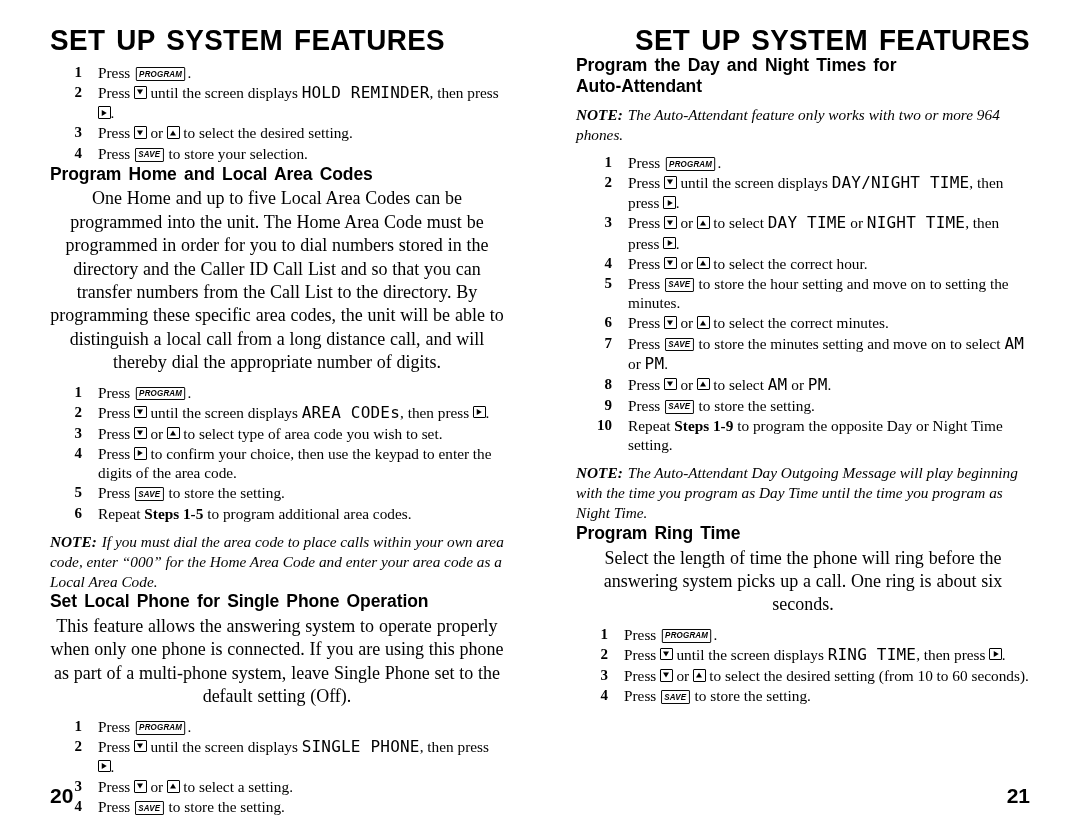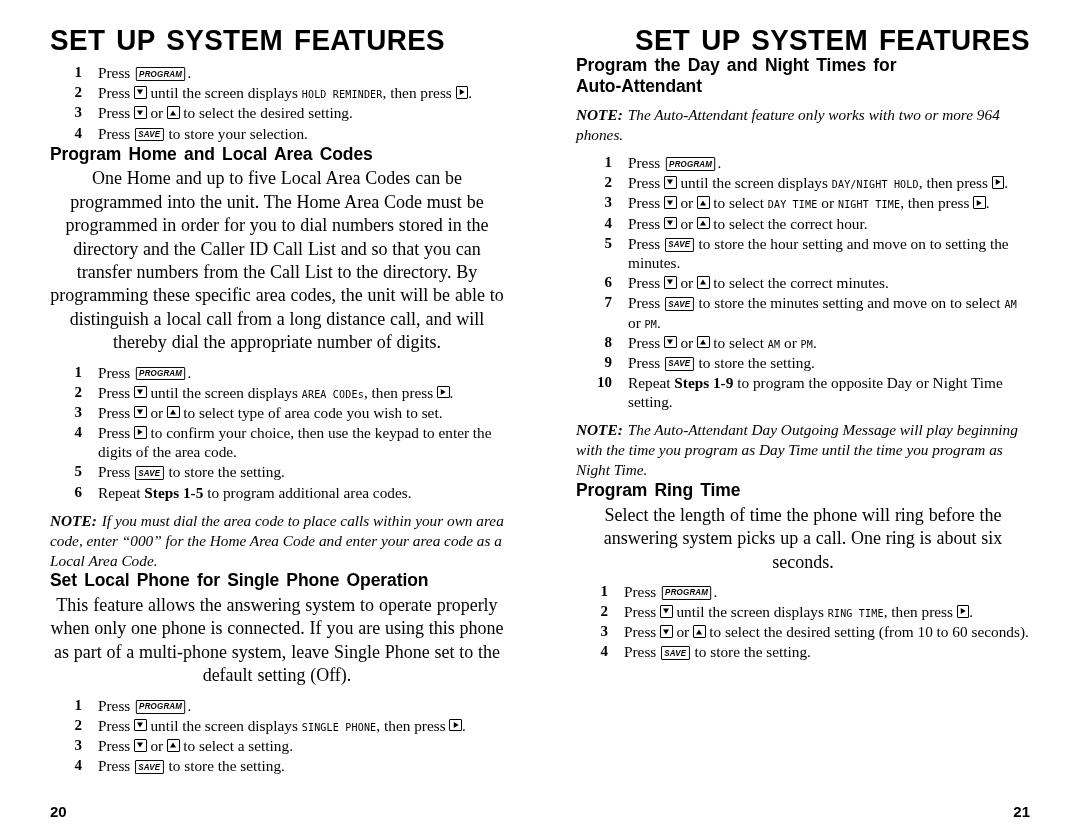--- a/index.html
+++ b/index.html
@@ -163,34 +163,34 @@
     width: 0; height: 0;
     border-top: 3.6px solid transparent;
     border-bottom: 3.6px solid transparent;
     border-left: 5px solid #000;
     transform: translate(-45%, -50%);
   }
 
   
   .lcd {
     font-family: "DejaVu Sans Mono", monospace;
-    font-size: 10px;
+    font-size: 16px;
     letter-spacing: 0.2px;
     white-space: pre;
   }
 
   .bold-ref { font-weight: bold; }
 
   
   .page-number {
     position: absolute;
-    bottom: 14px;
+    bottom: 26px;
     font-family: "Liberation Sans", sans-serif;
     font-weight: bold;
-    font-size: 15px;
+    font-size: 21px;
     margin-top: 12px;
   }
   .page-left  .page-number { left: 50px; }
   .page-right .page-number { right: 50px; }
 </style>
 </head>
 <body>
 
 <div class="spread">
 
@@ -283,21 +283,21 @@
 
     <p class="note-text"><span class="note-label">NOTE:</span><span>The Auto-Attendant feature only works with two or more 964 phones.</span></p>
 
     <ol class="steps wide">
       <li>
         <span class="step-num">1</span>
         <span>Press </span><span class="key">PROGRAM</span><span>.</span>
       </li>
       <li>
         <span class="step-num">2</span>
-        <span>Press </span><span class="arrow-key down"><span class="tri"></span></span><span> until the screen displays </span><span class="lcd">DAY/NIGHT HOLD</span><span>, then press </span><span class="arrow-key right"><span class="tri"></span></span><span>.</span>
+        <span>Press </span><span class="arrow-key down"><span class="tri"></span></span><span> until the screen displays </span><span class="lcd">DAY/NIGHT TIME</span><span>, then press </span><span class="arrow-key right"><span class="tri"></span></span><span>.</span>
       </li>
       <li>
         <span class="step-num">3</span>
         <span>Press </span><span class="arrow-key down"><span class="tri"></span></span><span> or </span><span class="arrow-key up"><span class="tri"></span></span><span> to select </span><span class="lcd">DAY TIME</span><span> or </span><span class="lcd">NIGHT TIME</span><span>, then press </span><span class="arrow-key right"><span class="tri"></span></span><span>.</span>
       </li>
       <li>
         <span class="step-num">4</span>
         <span>Press </span><span class="arrow-key down"><span class="tri"></span></span><span> or </span><span class="arrow-key up"><span class="tri"></span></span><span> to select the correct hour.</span>
       </li>
       <li>

